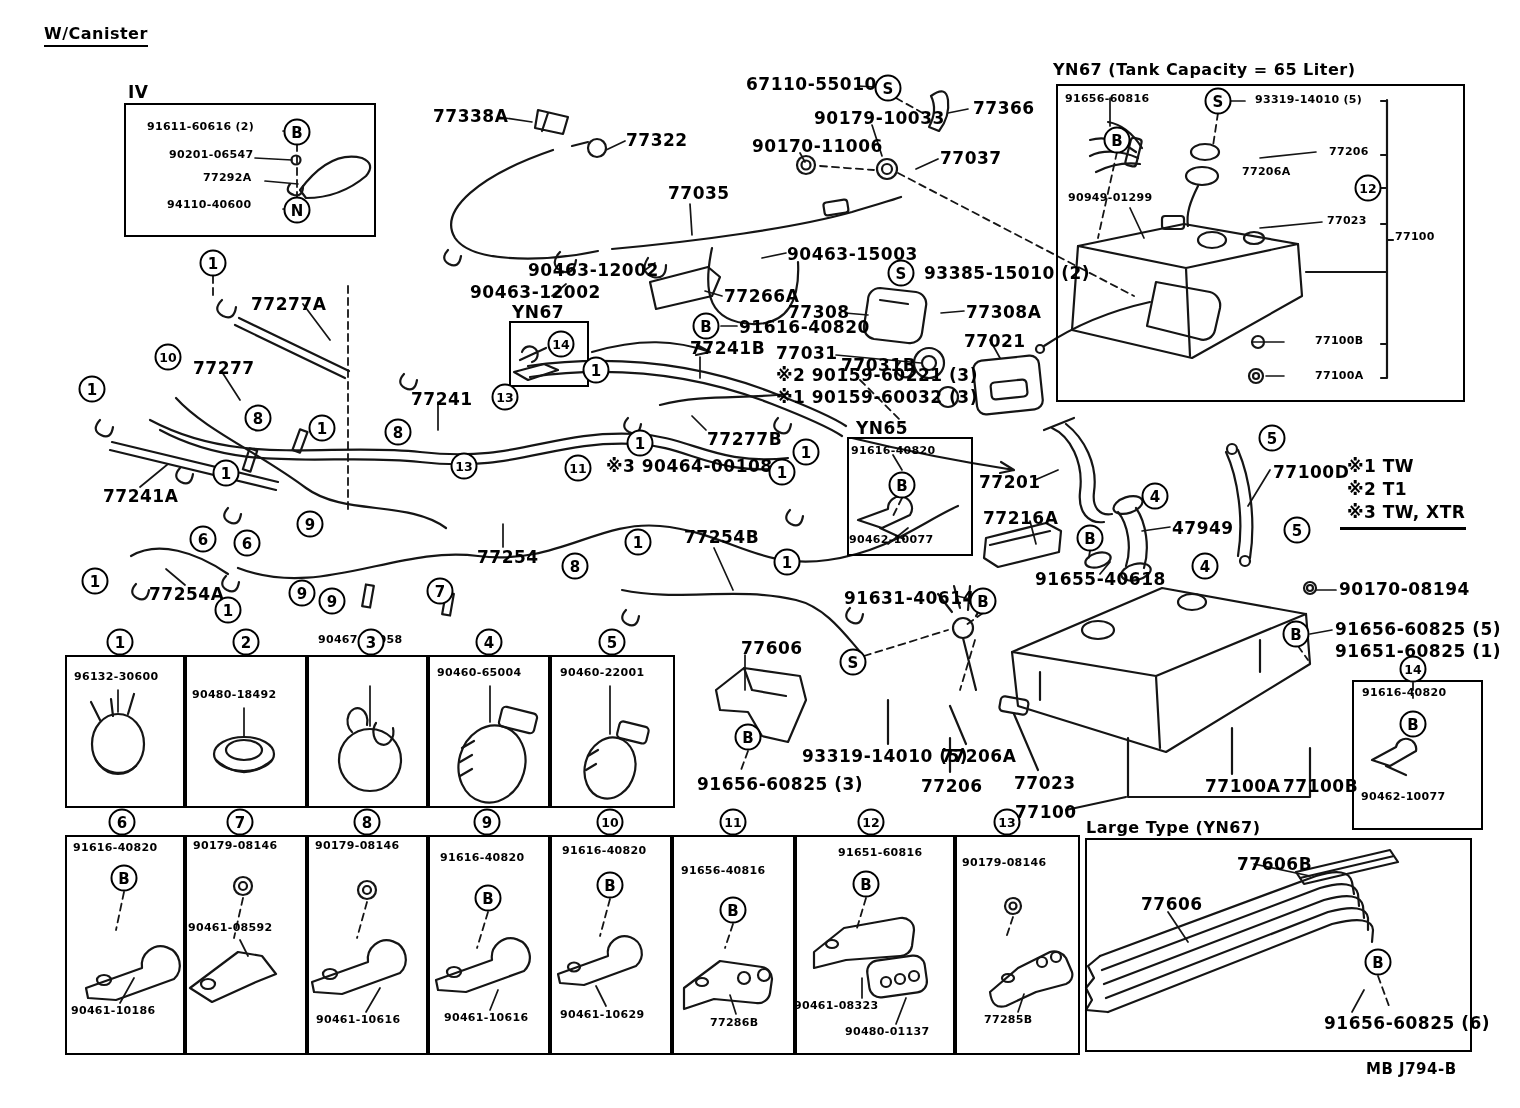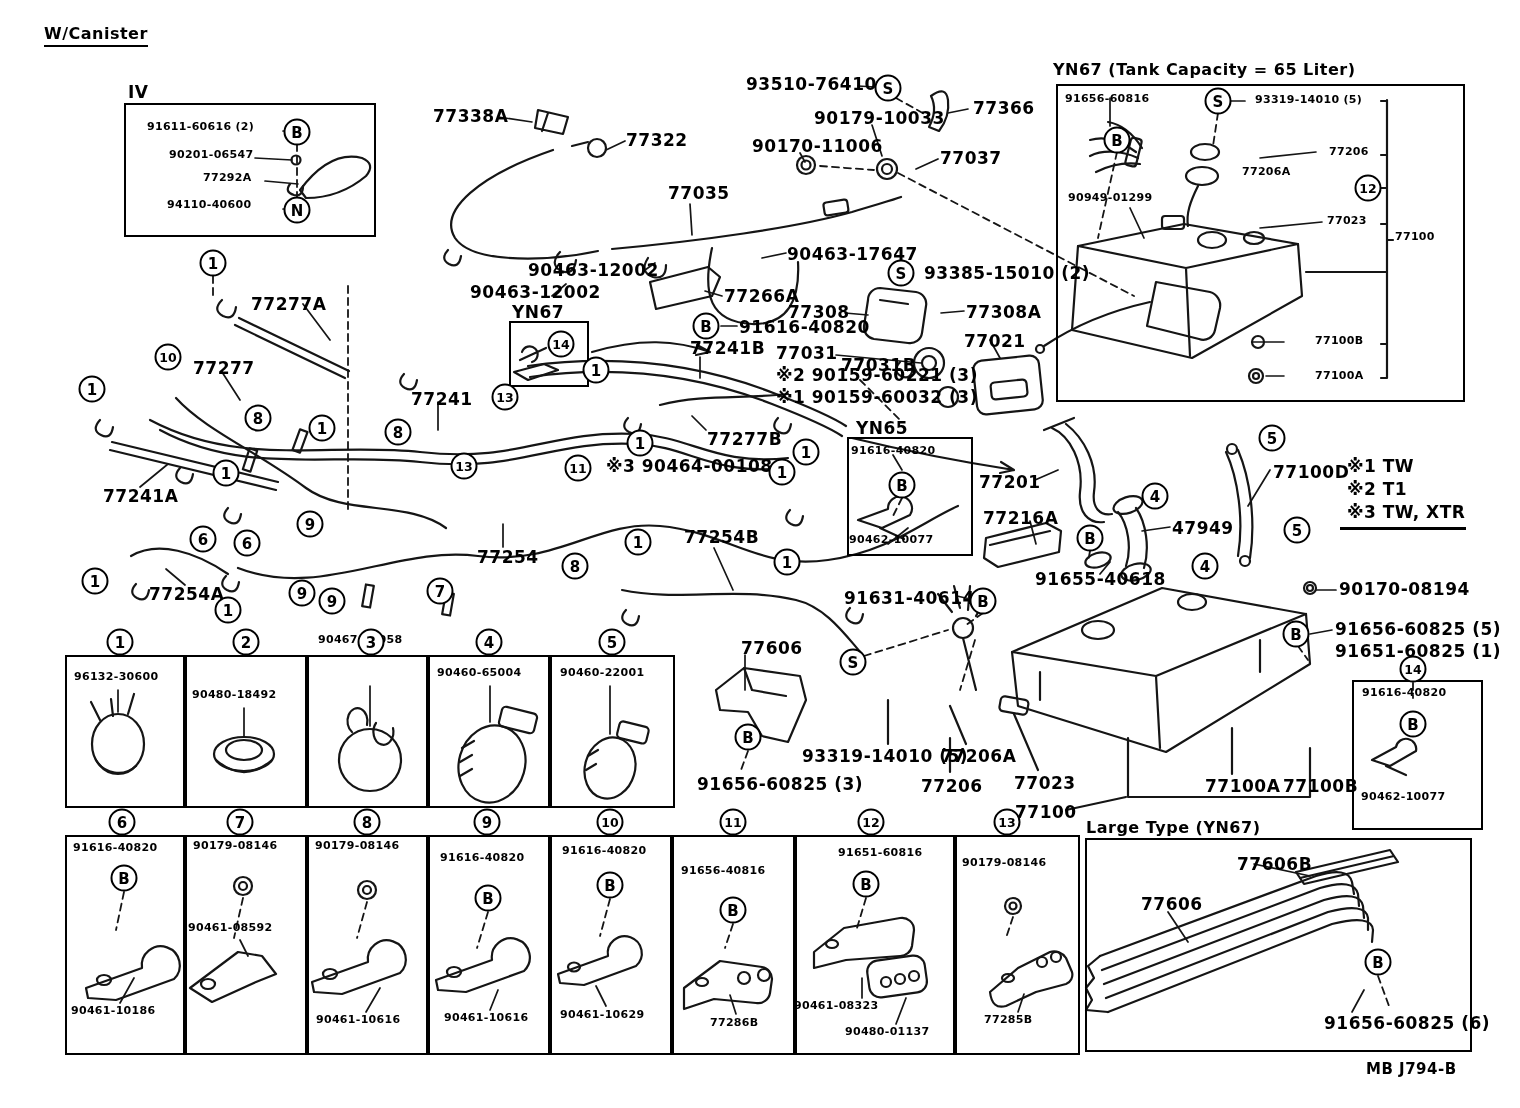--- a/index.html
+++ b/index.html
@@ -241,28 +241,28 @@
 <div class="lbl" style="left:128px;top:82px">IV</div>
 <div class="lbl cl" style="left:147px;top:120px">91611-60616 (2)</div>
 <div class="lbl cl" style="left:169px;top:148px">90201-06547</div>
 <div class="lbl cl" style="left:203px;top:171px">77292A</div>
 <div class="lbl cl" style="left:167px;top:198px">94110-40600</div>
 <div class="co" style="left:297px;top:132px">B</div>
 <div class="co" style="left:297px;top:210px">N</div>
 
 <div class="lbl" style="left:433px;top:106px">77338A</div>
 <div class="lbl" style="left:626px;top:130px">77322</div>
-<div class="lbl" style="left:746px;top:74px">93510-76410</div>
+<div class="lbl" style="left:746px;top:74px">67110-55010</div>
 <div class="co" style="left:888px;top:88px">S</div>
 <div class="lbl" style="left:973px;top:98px">77366</div>
 <div class="lbl" style="left:814px;top:108px">90179-10033</div>
 <div class="lbl" style="left:752px;top:136px">90170-11006</div>
 <div class="lbl" style="left:940px;top:148px">77037</div>
 <div class="lbl" style="left:668px;top:183px">77035</div>
-<div class="lbl" style="left:787px;top:244px">90463-17647</div>
+<div class="lbl" style="left:787px;top:244px">90463-15003</div>
 <div class="lbl" style="left:528px;top:260px">90463-12002</div>
 <div class="lbl" style="left:470px;top:282px">90463-12002</div>
 <div class="lbl" style="left:724px;top:286px">77266A</div>
 <div class="co" style="left:901px;top:273px">S</div>
 <div class="lbl" style="left:924px;top:263px">93385-15010 (2)</div>
 
 <div class="lbl" style="left:788px;top:302px">77308</div>
 <div class="co" style="left:706px;top:326px">B</div>
 <div class="lbl" style="left:739px;top:317px">91616-40820</div>
 <div class="lbl" style="left:690px;top:338px">77241B</div>

